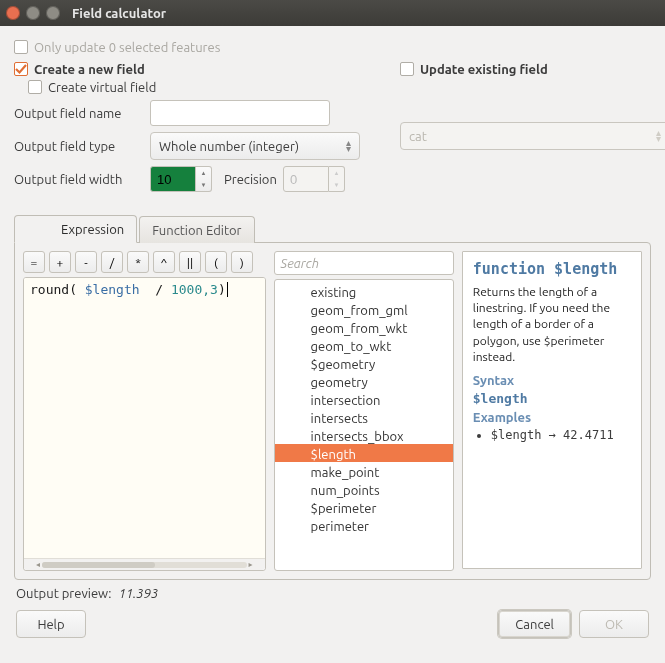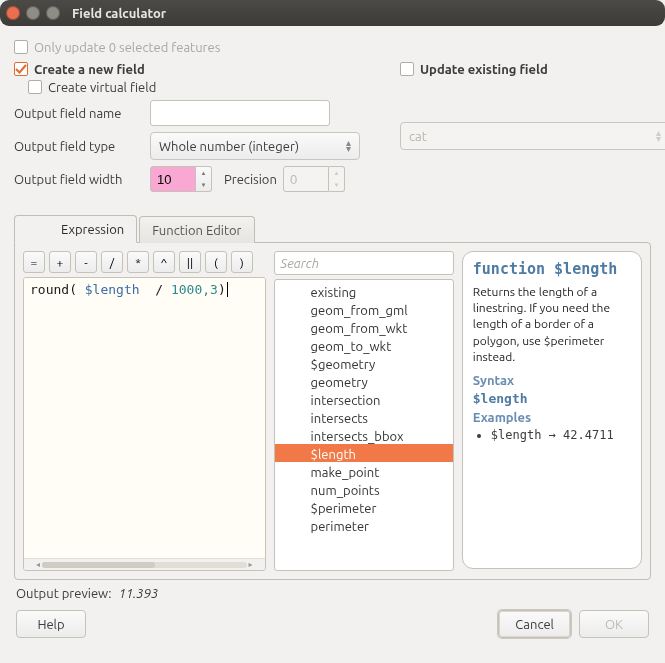--- a/index.html
+++ b/index.html
@@ -15,21 +15,20 @@
   }
   
   .titlebar {
     height: 26px;
     background: linear-gradient(#4b4a46, #3c3b37);
     color: #ddd;
     display:flex;
     align-items:center;
     padding-left:6px;
     font-weight:bold;
-    border-radius:9px;
   }
   .win-btn {
     width:14px; height:14px; border-radius:50%;
     margin-right:6px;
     display:inline-block;
     box-shadow: inset 0 0 0 1px rgba(0,0,0,.3);
   }
   .win-close { background:#e96f50; }
   .win-min   { background:#8e8c85; }
   .win-max   { background:#8e8c85; }
@@ -58,21 +57,21 @@
 
   .form-row { display:flex; align-items:center; margin:6px 0; gap:6px; }
   .form-row label { width:130px; }
   input.text, select.text {
     height:26px; border:1px solid #c5c2ba; border-radius:3px;
     background:#fff; padding:2px 6px; font-size:13px;
   }
   .spin { position:relative; display:inline-flex; align-items:center; }
   .spin input {
     width:46px; height:26px; border:1px solid #c5c2ba; border-radius:3px 0 0 3px;
-    background:#f9a8d4; padding:2px 6px; text-align:left; font-size:13px;
+    background:#15803d; padding:2px 6px; text-align:left; font-size:13px;
   }
   .spin .arrows {
     width:16px; height:26px; border:1px solid #c5c2ba; border-left:none;
     border-radius:0 3px 3px 0; display:flex; flex-direction:column;
     background:linear-gradient(#fafafa,#ececec);
   }
   .spin .arrows span {
     flex:1; display:flex; align-items:center; justify-content:center;
     font-size:6px; color:#777; line-height:0;
   }
@@ -166,21 +165,21 @@
   .listbox ul { list-style:none; margin:0; padding:2px 0; }
   .listbox li {
     padding:1px 8px 1px 36px; font-size:13px; color:#333;
     height:18px; line-height:18px; white-space:nowrap;
   }
   .listbox li.selected {
     background:#f07947; color:#fff;
   }
 
   .help {
-    border:1px solid #c5c2ba; border-radius:11px; background:#fff;
+    border:1px solid #c5c2ba; border-radius:1px; background:#fff;
     height:318px; padding:8px 10px; overflow:hidden;
   }
   .help h3 {
     margin:0 0 6px 0;
     color:#4f7aa3; font-family:"DejaVu Sans Mono","Courier New",monospace;
     font-weight:bold; font-size:15px;
   }
   .help p { margin:0 0 8px 0; font-size:12px; color:#222; line-height:1.35; }
   .help h4 { margin:4px 0 4px 0; color:#6a8eb3; font-size:13px; font-weight:bold; }
   .help .mono { font-family:"DejaVu Sans Mono","Courier New",monospace; color:#4f7aa3; font-weight:bold; font-size:13px; }

